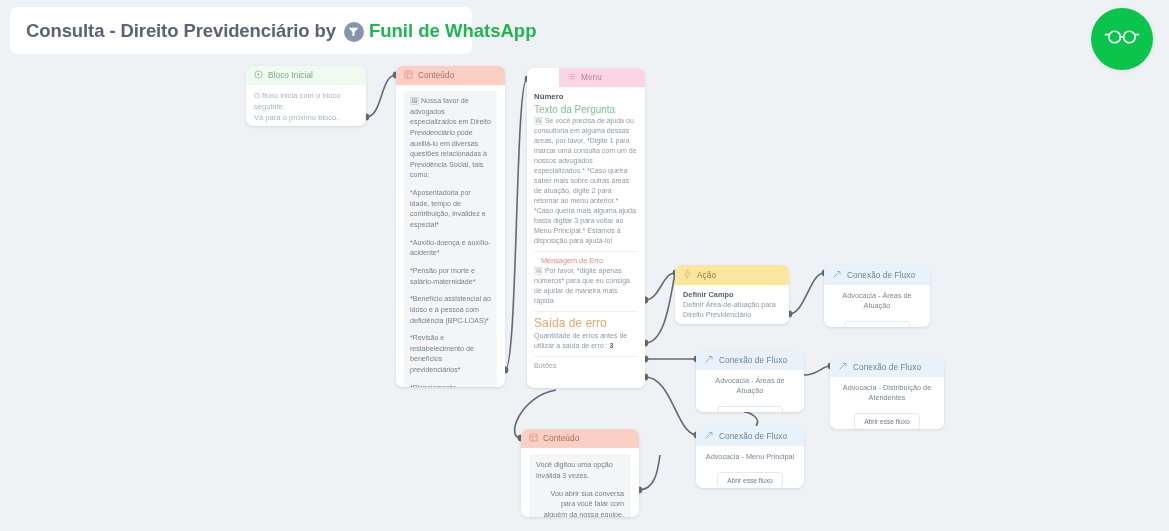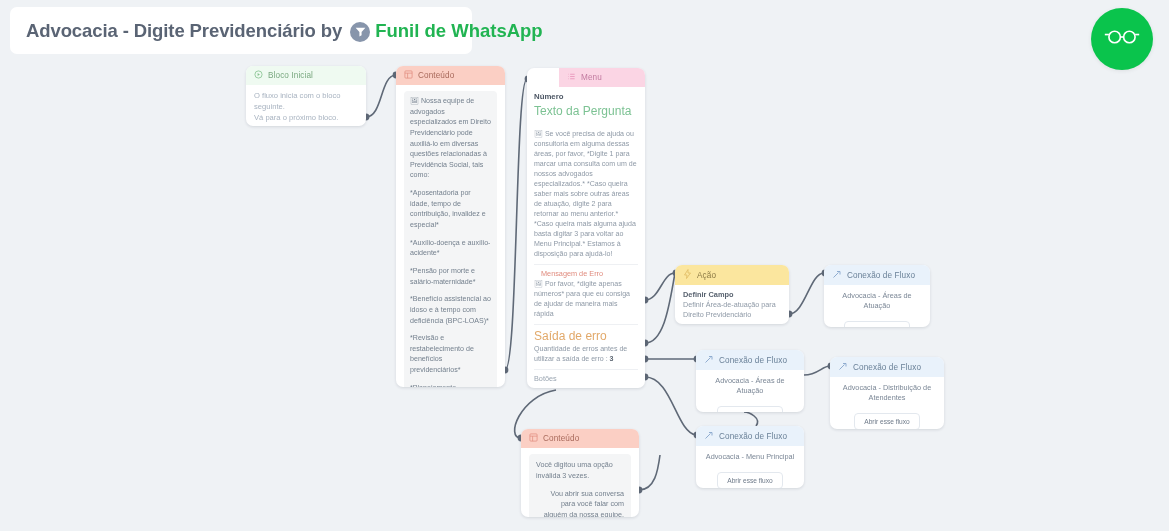--- a/index.html
+++ b/index.html
@@ -83,21 +83,21 @@
     padding: 5px 6px; font-size: 7.1px; line-height: 1.5;
     color: #74808e;
   }
   #node-content1 .msgbox p { margin-bottom: 7px; }
   #node-content1 .msgbox p:last-child { margin-bottom: 0; }
 
   
   #node-menu { left: 527px; top: 68px; width: 118px; height: 320px; }
   #node-menu .body { padding: 5px 7px 6px 7px; }
   #node-menu .fieldname { font-size: 7.8px; font-weight: bold; color: #4c5664; margin-bottom: 3px; }
-  #node-menu .sec-green { font-size: 12px; color: #7cc293; margin-bottom: 11px; }
+  #node-menu .sec-green { font-size: 10px; color: #7cc293; margin-bottom: 1px; }
   #node-menu .sec-red { font-size: 7.3px; color: #e08b7e; margin-bottom: 1px; padding-left: 7px; }
   #node-menu .sec-orange { font-size: 12px; color: #e2a96a; margin-bottom: 1px; }
   #node-menu .sec-gray { font-size: 7.3px; color: #9aa5b1; margin-bottom: 1px; }
   #node-menu .txt { font-size: 7.05px; line-height: 1.42; color: #8e99a6; }
   #node-menu .txt b { color: #5c6672; }
   #node-menu hr { border: 0; border-top: 1px solid #eef0f3; margin: 5px 0 4px; }
   #node-menu .btnrow {
     font-size: 7.3px; color: #8e99a6; padding: 4px 0 4px 1px;
     border-bottom: 1px solid #eef0f3;
   }
@@ -172,21 +172,21 @@
     <path d="M756,426 C762,418 749,412 744,412"></path>
 
     <path d="M521,438 C505,438 520,396 556,390"></path>
     <circle class="port" cx="521" cy="438" r="3.4"></circle>
 
     <path d="M639,490 C655,490 658,470 660,455"></path>
     <circle class="port" cx="639" cy="490" r="3.4"></circle>
   </svg>
 
   <div id="header">
-    <span class="title">Advocacia - Digite Previdenciário by</span>
+    <span class="title">Consulta - Direito Previdenciário by</span>
     <span class="funnel-logo">
       <svg width="13" height="13" viewBox="0 0 24 24" fill="#ffffff">
         <path d="M3 5h18l-7 8v6l-4 2v-8z"></path>
       </svg>
     </span>
     <span class="brand">Funil de WhatsApp</span>
   </div>
 
   <div id="fab">
     <span>
@@ -221,25 +221,25 @@
       <span>
         <svg width="9" height="9" viewBox="0 0 20 20" fill="none" stroke="#e08b7e" stroke-width="1.6">
           <rect x="2" y="2" width="16" height="16" rx="2"></rect>
             <path d="M2 7h16M8 7v11"></path>
         </svg>
       </span>
       <span class="lbl">Conteúdo</span>
     </div>
     <div class="body">
       <div class="msgbox" id="c1-msg">
-          <p>🖼 Nossa equipe de advogados especializados em Direito Previdenciário pode auxiliá-lo em diversas questões relacionadas à Previdência Social, tais como:</p>
+          <p>🖼 Nossa favor de advogados especializados em Direito Previdenciário pode auxiliá-lo em diversas questões relacionadas à Previdência Social, tais como:</p>
           <p>*Aposentadoria por idade, tempo de contribuição, invalidez e especial*</p>
           <p>*Auxílio-doença e auxílio-acidente*</p>
           <p>*Pensão por morte e salário-maternidade*</p>
-          <p>*Benefício assistencial ao idoso e à tempo com deficiência (BPC-LOAS)*</p>
+          <p>*Benefício assistencial ao idoso e à pessoa com deficiência (BPC-LOAS)*</p>
           <p>*Revisão e restabelecimento de benefícios previdenciários*</p>
           <p>*Planejamento previdenciário e cálculos de tempo de contribuição*</p>
         </div>
 
     </div>
   </div>
 
   <div class="node n-menu" id="node-menu">
     <div class="hdr">
       <span>

